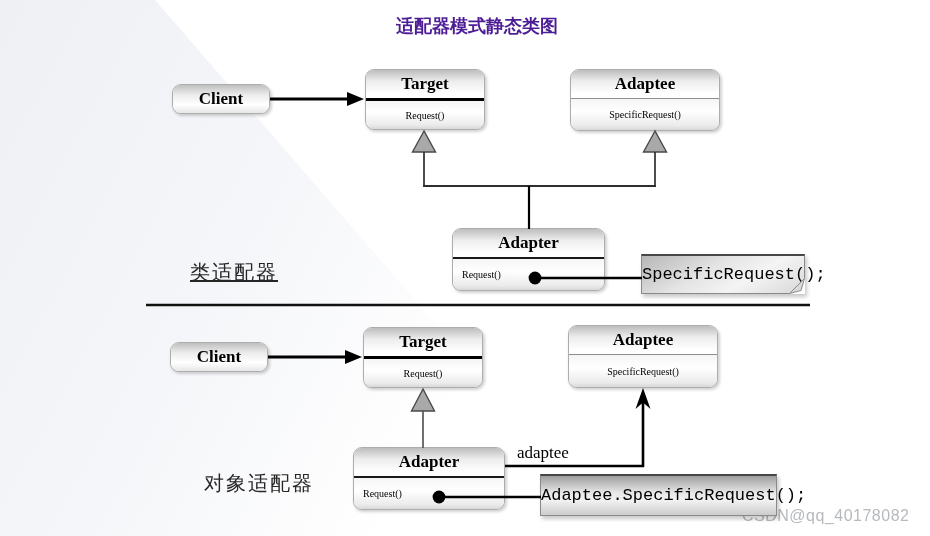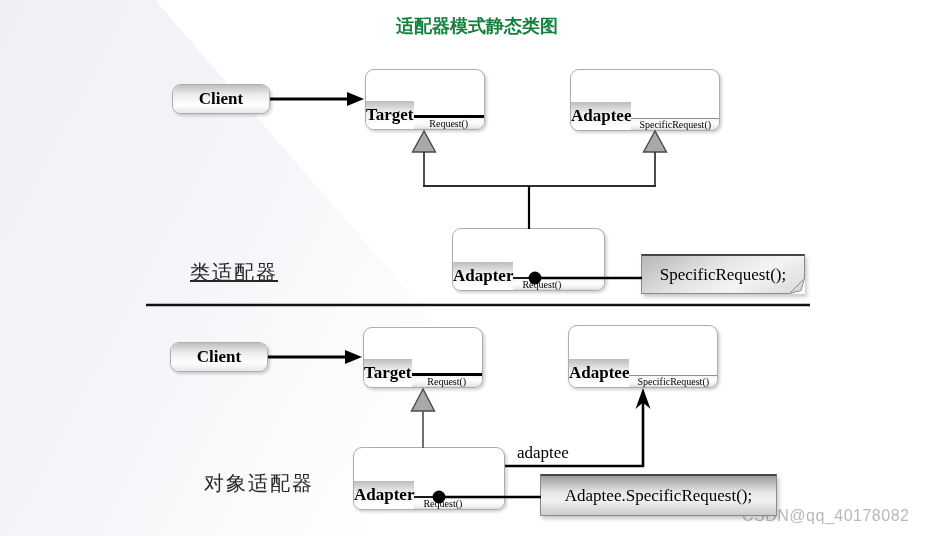--- a/index.html
+++ b/index.html
@@ -10,49 +10,50 @@
   }
   .bg-sheen {
     position:absolute; left:0; top:0; width:930px; height:536px;
     background:linear-gradient(118deg,#eef0f4 0%,#f5f6f9 30%,#ffffff 55%);
     clip-path:polygon(0 0,155px 0,620px 536px,0 536px);
     z-index:0;
   }
   .page-title {
     position:absolute; left:327px; top:14px; width:300px; text-align:center;
     font-family:"Liberation Sans","DejaVu Sans",sans-serif;
-    font-weight:700; font-size:18px; color:#15803d; z-index:3;
+    font-weight:700; font-size:18px; color:#4c1d95; z-index:3;
   }
   .uml-box {
     position:absolute; z-index:2; box-sizing:border-box;
     border:1px solid #adadad; border-radius:9px; overflow:hidden;
     background:#ffffff; box-shadow:1.5px 2px 3px rgba(0,0,0,0.18);
   }
   .uml-name {
     height:28px; display:flex; align-items:center; justify-content:center;
     font-weight:700; font-size:17px; color:#000;
     background:linear-gradient(180deg,#bdbdbd 0%,#ededed 40%,#ffffff 85%);
   }
   .one .uml-name { height:100%; background:linear-gradient(180deg,#bfbfbf 0%,#ececec 35%,#ffffff 70%,#e7e7e7 100%); }
   .uml-method {
     flex:1; display:flex; align-items:center; justify-content:center;
     font-size:10px; color:#000;
     background:linear-gradient(180deg,#f5f5f5 0%,#ffffff 40%,#ebebeb 86%,#d8d8d8 100%);
   }
-  .two { display:flex; flex-direction:row;align-items:flex-end; }
+  .two { display:flex; flex-direction:column; }
   .div-thick { border-top:3px solid #000; }
   .div-thin  { border-top:2px solid #1a1a1a; }
   .div-gray  { border-top:1.5px solid #8f8f8f; }
   .m-left { justify-content:flex-start; padding-left:9px; }
   .note {
     position:absolute; z-index:4; box-sizing:border-box;
-    display:flex; align-items:center; justify-content:center;
+    display:flex; align-items:center; 
     font-size:17px; color:#000;
     border:1px solid #8a8a8a; border-top:2px solid #474747;
     box-shadow:2px 3px 4px rgba(0,0,0,0.22);
+    font-family:Liberation Mono, monospace;
   }
   .note-top {
     left:641px; top:254px; width:164px; height:40px;
     background:linear-gradient(150deg,#b6b6b6 0%,#e4e4e4 40%,#f4f4f4 65%,#d8d8d8 100%);
   }
   .note-bottom {
     left:540px; top:474px; width:237px; height:42px;
     background:linear-gradient(180deg,#9d9d9d 0%,#e6e6e6 42%,#f2f2f2 62%,#cccccc 100%);
   }
   .fold { position:absolute; right:-1px; bottom:-1px; }

